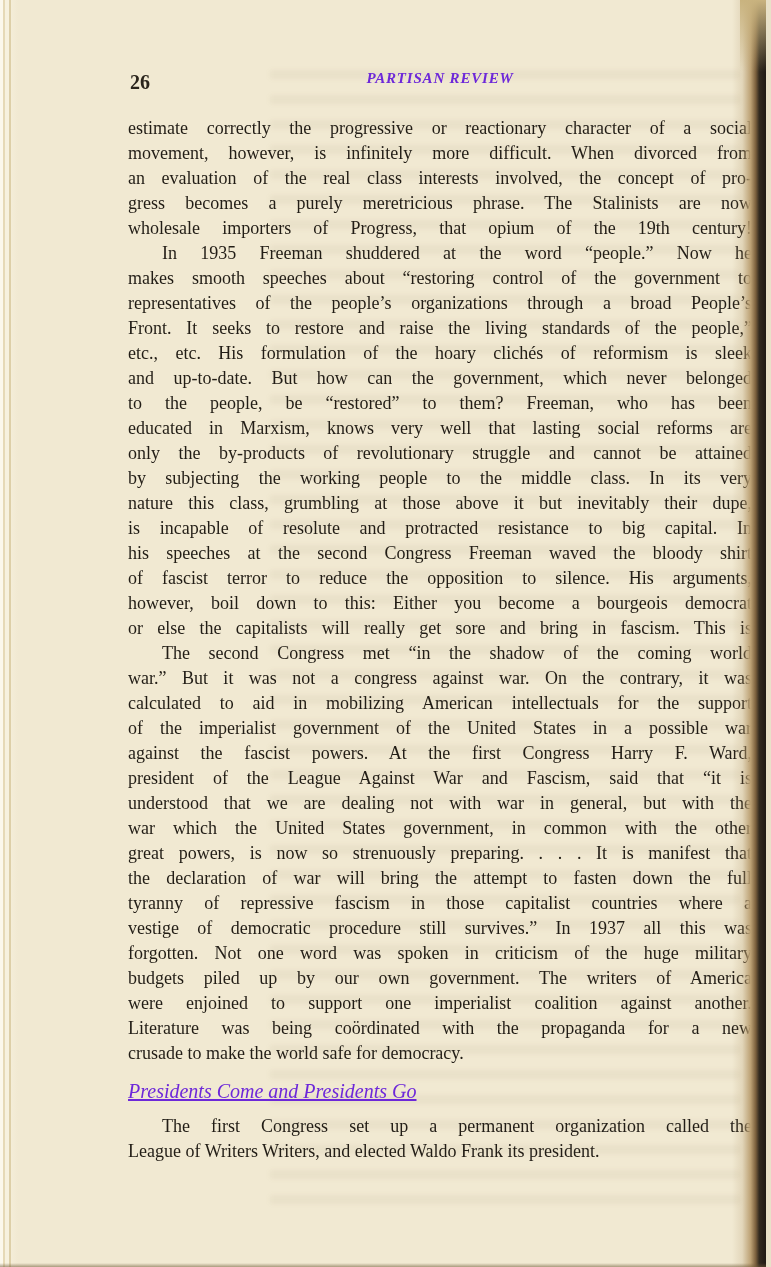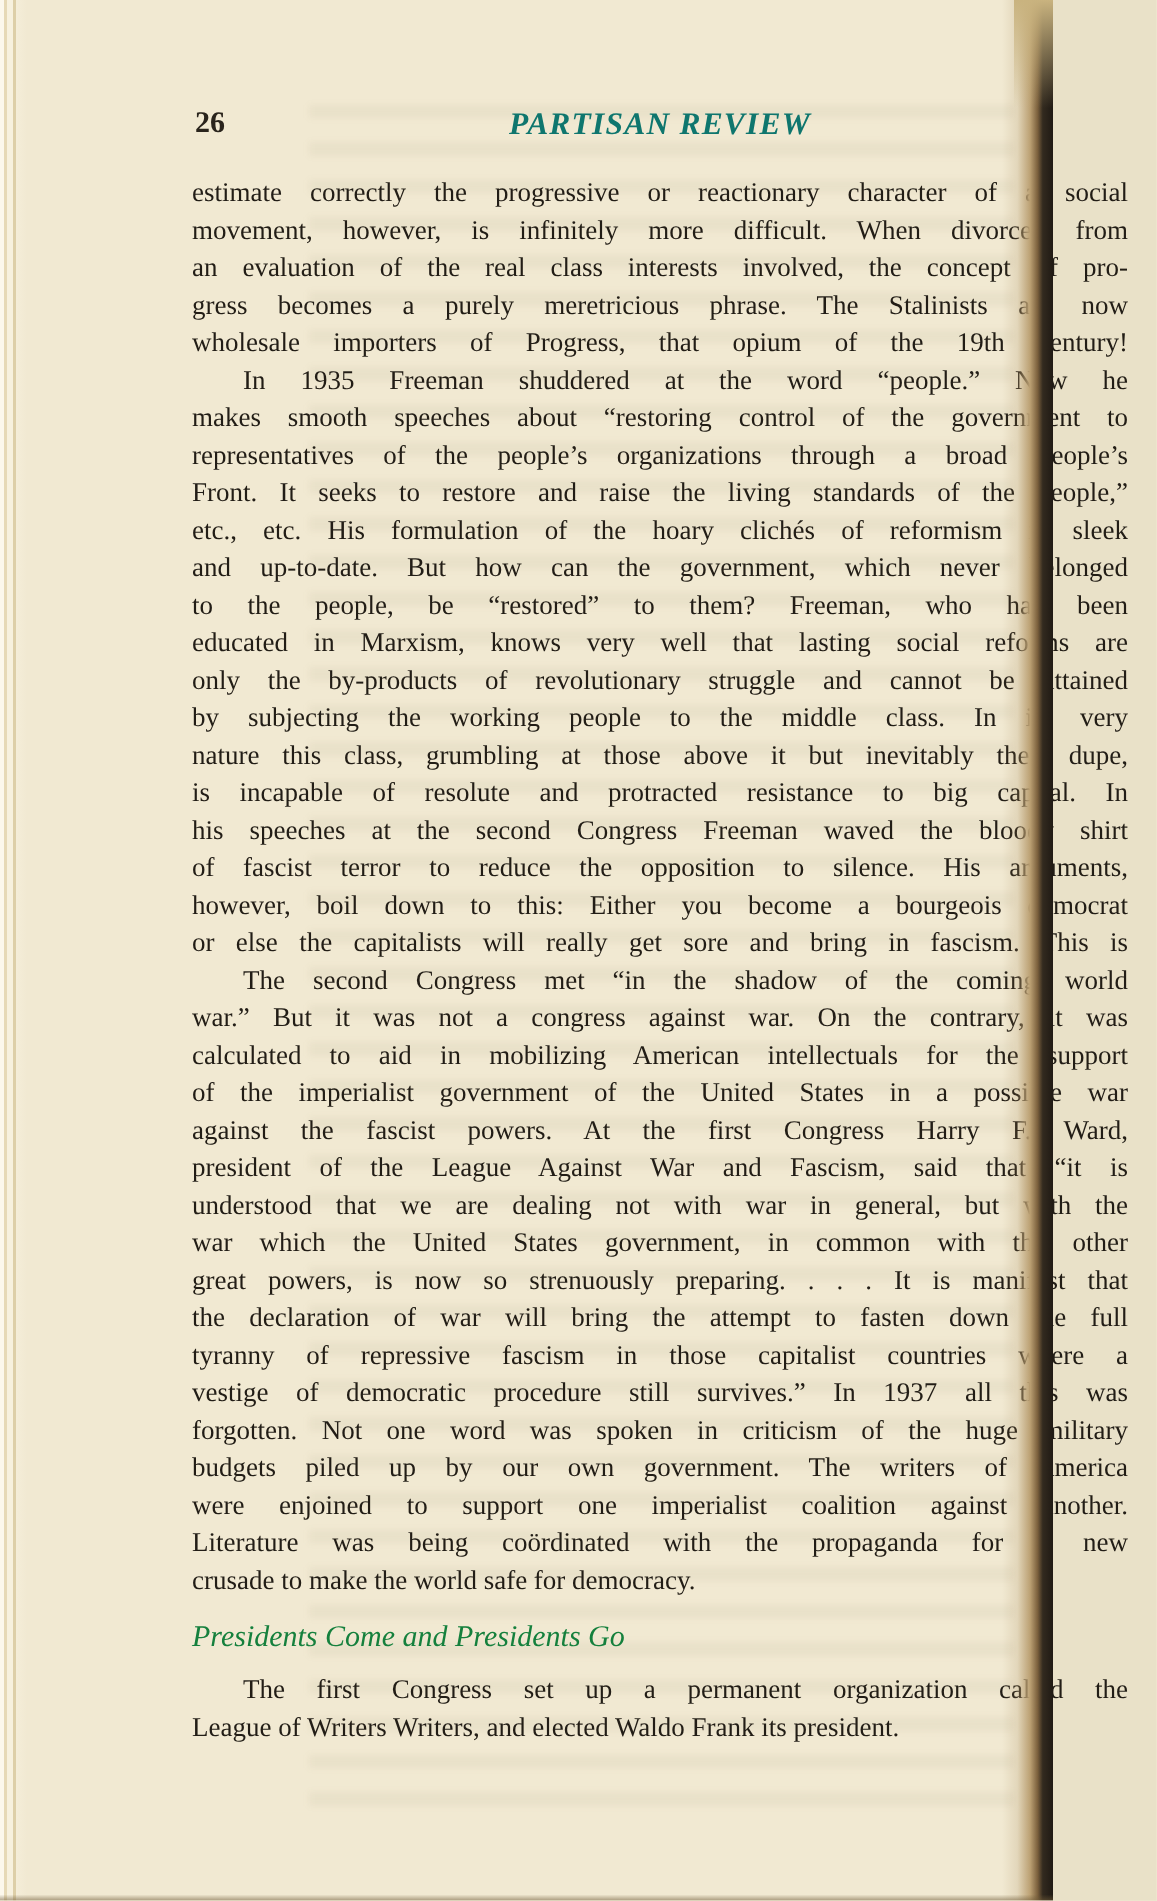--- a/index.html
+++ b/index.html
@@ -4,21 +4,21 @@
 <style>
   html, body { margin: 0; padding: 0; }
   body {
     width: 771px; height: 1267px;
     background: #e9e1c8;
     font-family: "Liberation Serif", serif;
     overflow: hidden;
   }
   .book-page {
     position: relative;
-    width: 702px; height: 1267px;
+    width: 766px; height: 1267px;
     background: #f1e9d2;
   }
   
   .left-edge {
     position: absolute; left: 0; top: 0; bottom: 0; width: 18px;
     background: linear-gradient(90deg,
       #fcf8ec 0px, #fcf8ec 3px,
       #e6d9b6 3px, #e6d9b6 5px,
       #f7f1de 5px, #f7f1de 9px,
       #ddcfa8 9px, #ddcfa8 11px,
@@ -54,40 +54,41 @@
   }
   .running-head {
     position: absolute; top: 70px; left: 128px; width: 624px; height: 26px;
   }
   .page-number {
     position: absolute; left: 2px; top: 1px;
     font-size: 20px; font-weight: bold; color: #2a241c;
   }
   .journal-title {
     text-align: center;
-    font-size: 21px; font-weight: bold; font-style: italic;
+    font-size: 15px; font-weight: bold; font-style: italic;
     letter-spacing: 0.8px;
-    color: #0f766e;
+    color: #6d28d9;
   }
   .page-body {
     position: absolute; top: 116px; left: 128px; width: 624px;
     font-size: 18px; line-height: 25px;
     color: #221d16;
   }
   .paragraph { margin: 0; }
   .line {
     height: 25px; overflow: hidden;
     text-align: justify; text-align-last: justify;
   }
   .line.last { text-align-last: left; }
   .line.indent { text-indent: 34px; }
   .section-heading {
     margin-top: 13px; margin-bottom: 10px;
     font-style: italic; font-size: 20px;
-    color: #15803d;
+    color: #6d28d9;
+    text-decoration: underline;
   }
 </style>
 </head>
 <body>
 
 <div class="book-page">
   <div class="left-edge"></div>
   <div class="showthrough"></div>
 
   <div class="running-head">

